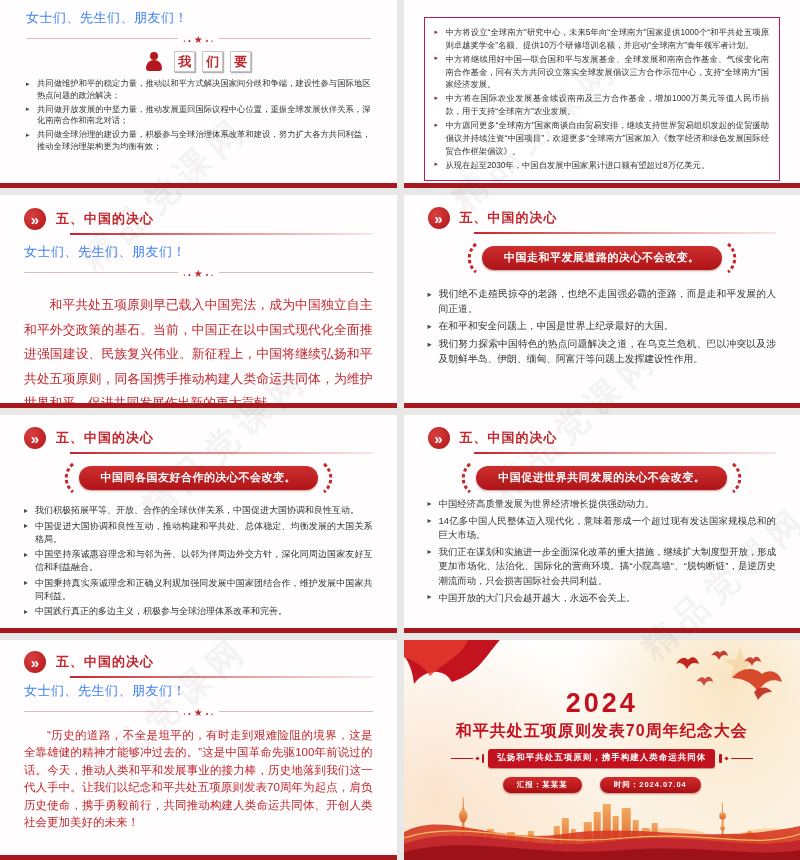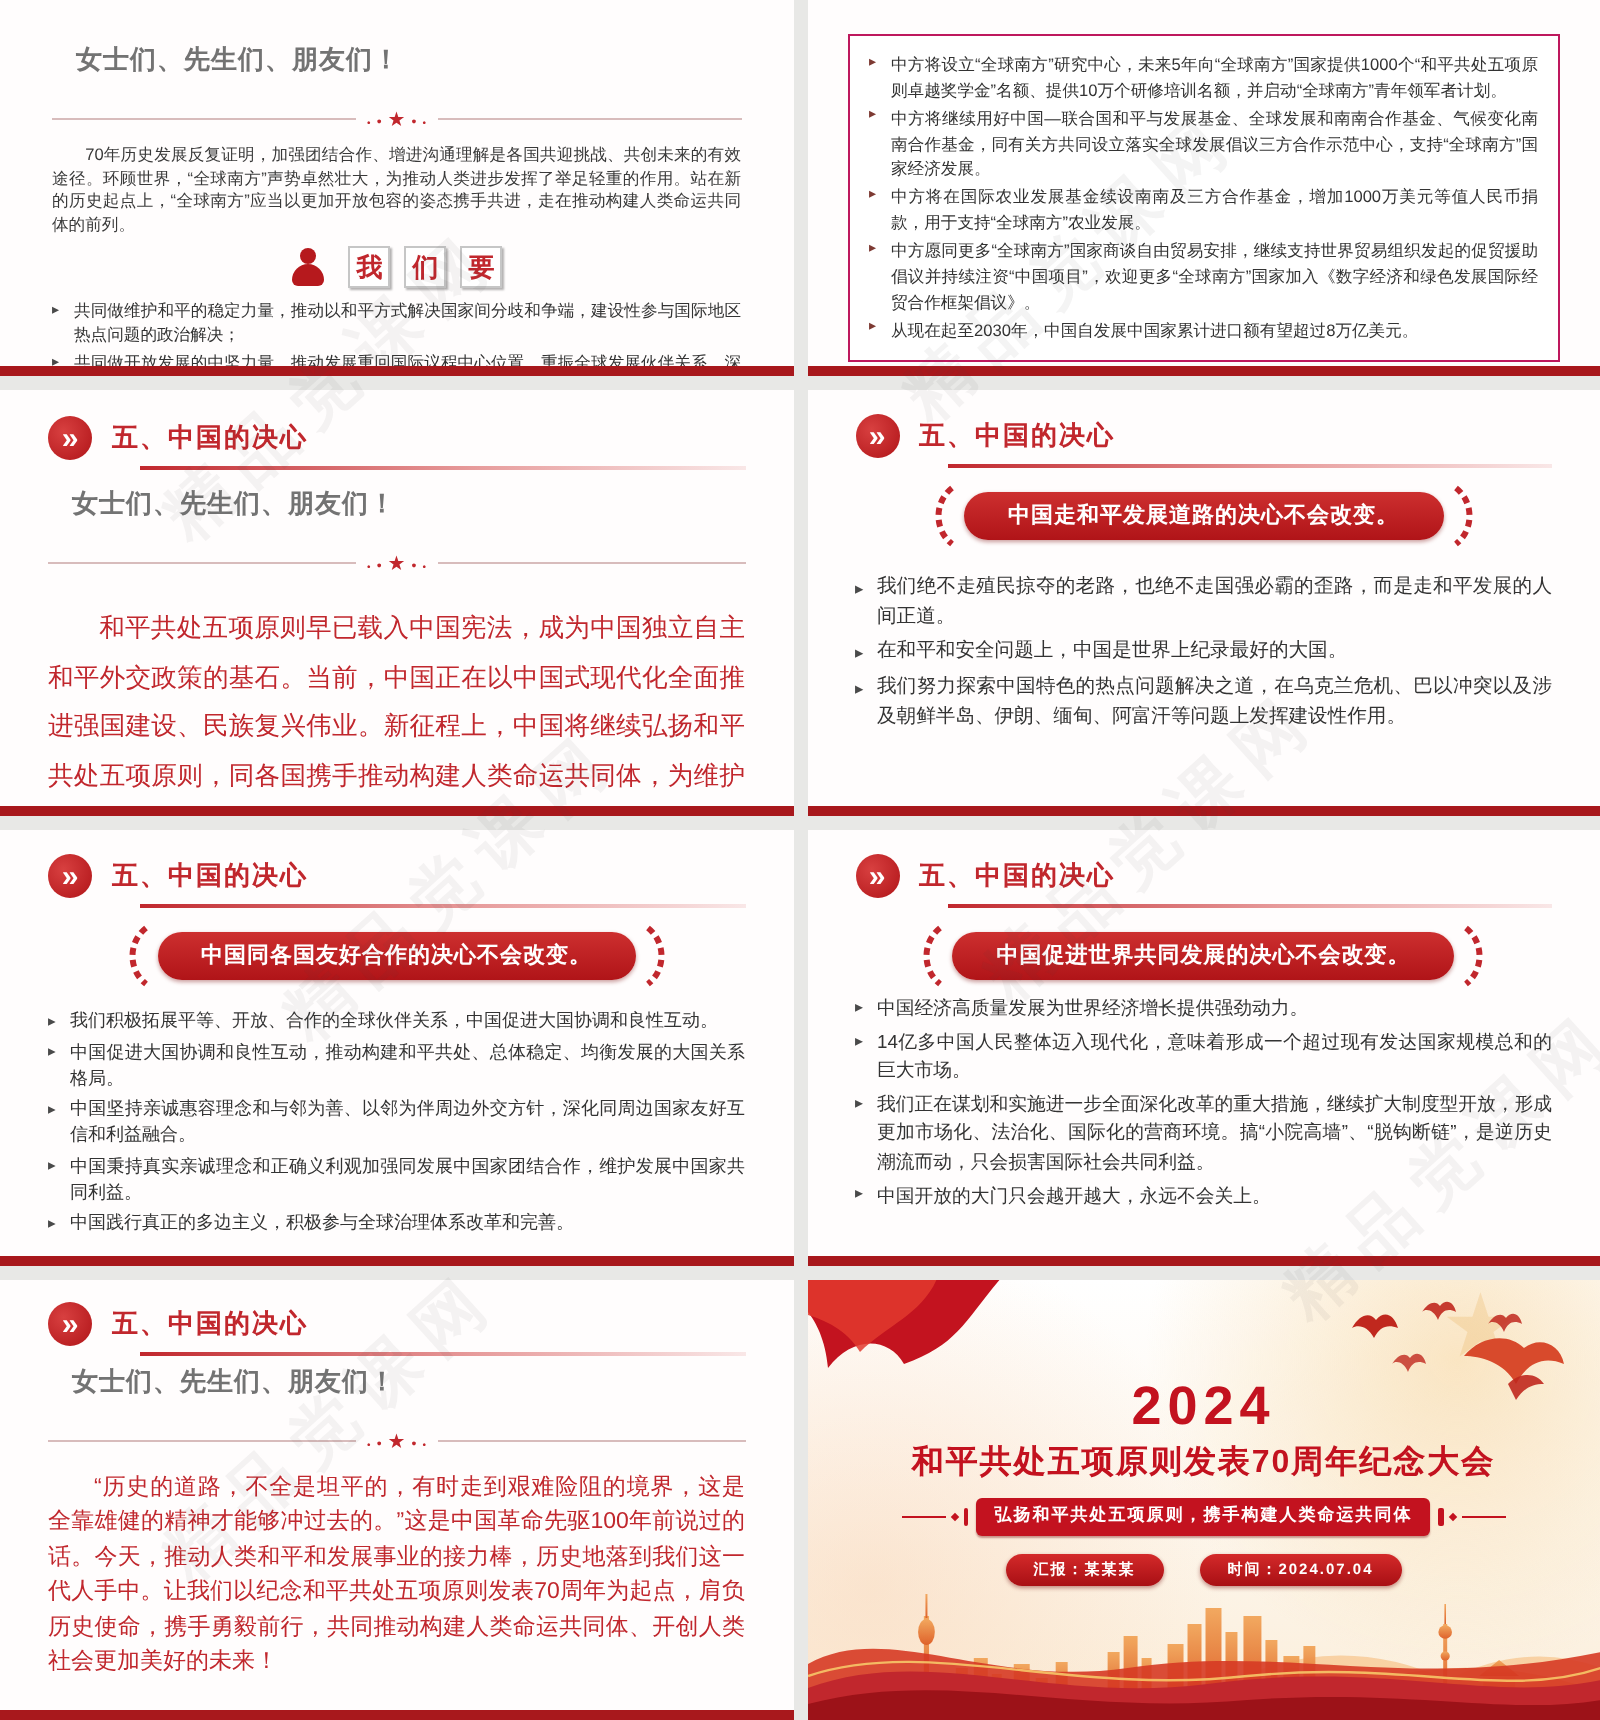--- a/index.html
+++ b/index.html
@@ -11,21 +11,21 @@
   .page{
     display:grid;width:800px;height:860px;
     grid-template-columns:1fr 1fr;
     grid-template-rows:188px 213px 218px 220px;
     gap:7px;
   }
   .slide{background:#fffdfd;position:relative;overflow:hidden;box-sizing:border-box}
   .redbar::after{content:"";position:absolute;left:0;right:0;bottom:0;height:5px;background:#a8181c}
 
   
-  .greet{font-size:13px;font-weight:bold;color:#737373;margin:12px;letter-spacing:.5px}
+  .greet{font-size:13px;font-weight:normal;color:#3b82f6;margin:0;letter-spacing:.5px}
   .divider{display:flex;align-items:center;margin-top:3px}
   .divider .ln{flex:1;height:1px;background:#d8bcbc}
   .orn{display:flex;align-items:center;gap:3px;color:#c1272d;padding:0 6px;font-style:normal}
   .orn i{font-style:normal;line-height:1}
   .orn .da::before{content:"•";font-size:5px}
   .orn .db::before{content:"•";font-size:7px}
   .orn .st::before{content:"★";font-size:10px}
 
   .hdr{display:flex;align-items:center;position:relative}
   .hdr-ico{width:22px;height:22px;border-radius:50%;flex:0 0 22px;
@@ -129,21 +129,20 @@
       <i class="ln"></i>
       <span class="orn">
           <i class="da"></i>
           <i class="db"></i>
           <i class="st"></i>
           <i class="db"></i>
           <i class="da"></i>
         </span>
       <i class="ln"></i>
     </div>
-    <p class="para">70年历史发展反复证明，加强团结合作、增进沟通理解是各国共迎挑战、共创未来的有效途径。环顾世界，“全球南方”声势卓然壮大，为推动人类进步发挥了举足轻重的作用。站在新的历史起点上，“全球南方”应当以更加开放包容的姿态携手共进，走在推动构建人类命运共同体的前列。</p>
     <div class="badge-row">
       <span class="person"></span>
       <span class="wbox">我</span>
       <span class="wbox">们</span>
       <span class="wbox">要</span>
     </div>
     <ul class="blist">
       <li>共同做维护和平的稳定力量，推动以和平方式解决国家间分歧和争端，建设性参与国际地区热点问题的政治解决；</li>
       <li>共同做开放发展的中坚力量，推动发展重回国际议程中心位置，重振全球发展伙伴关系，深化南南合作和南北对话；</li>
       <li>共同做全球治理的建设力量，积极参与全球治理体系改革和建设，努力扩大各方共同利益，推动全球治理架构更为均衡有效；</li>

